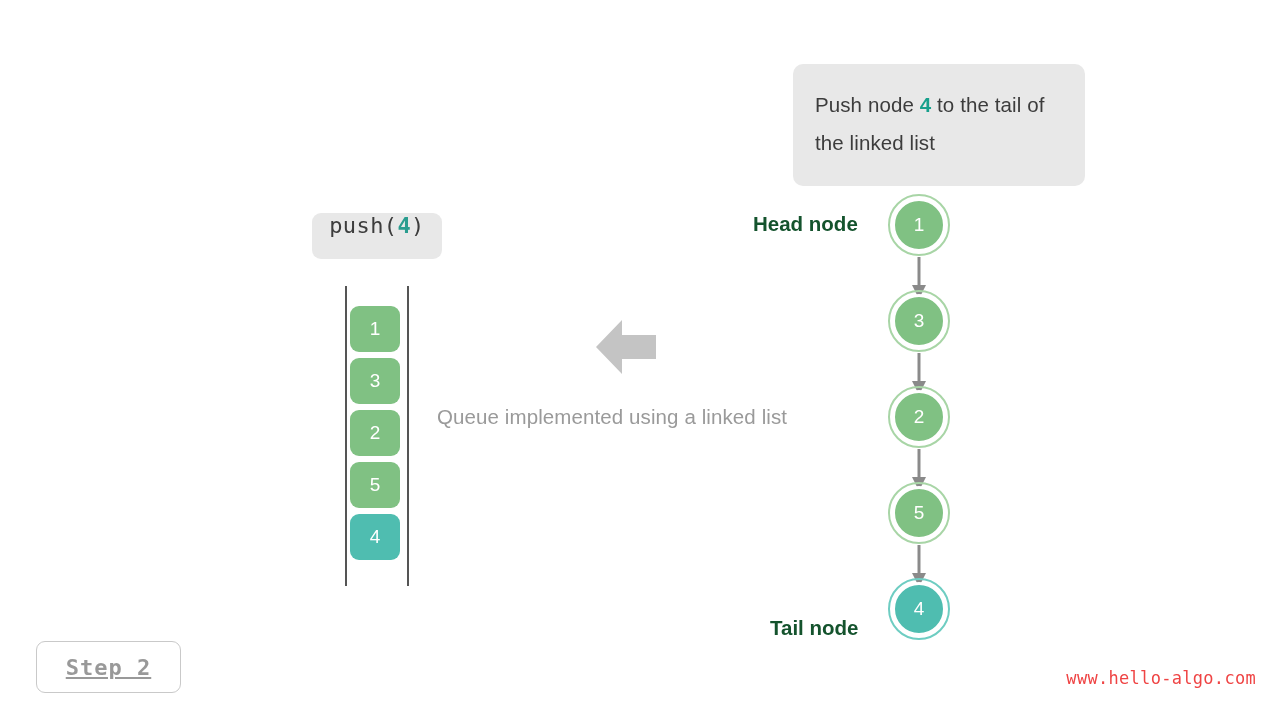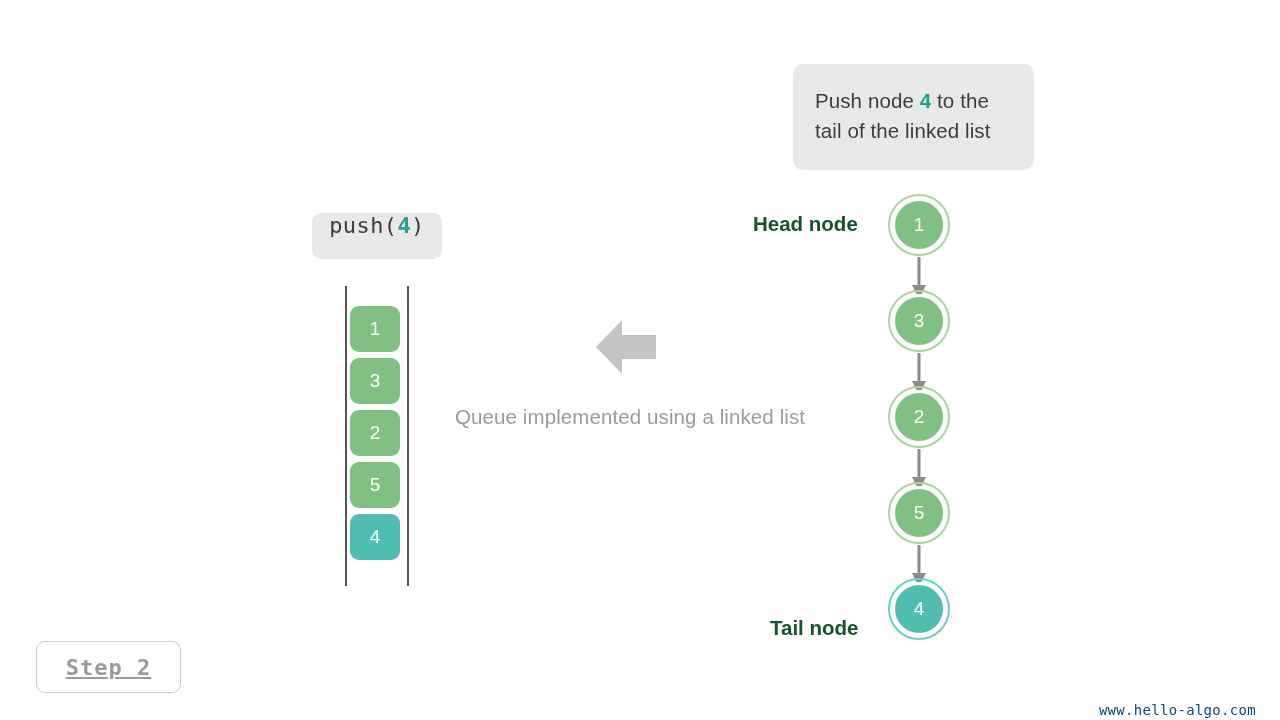--- a/index.html
+++ b/index.html
@@ -16,27 +16,27 @@
     -webkit-font-smoothing: antialiased;
   }
 
   
   .abs { position: absolute; }
 
   
   #callout {
     left: 793px;
     top: 64px;
-    width: 241px;
+    width: 292px;
     box-sizing: border-box;
     padding: 22px 22px 24px 22px;
     background: #e8e8e8;
     border-radius: 10px;
     font-size: 20.5px;
-    line-height: 30px;
+    line-height: 38px;
     color: #3c3c3c;
     letter-spacing: 0.1px;
   }
   #callout .hl {
     color: #17a08c;
     font-weight: bold;
   }
 
   
   #op-badge {
@@ -80,21 +80,21 @@
     color: #ffffff;
     font-size: 19px;
     font-family: "Liberation Sans", sans-serif;
   }
 
   
   #center-arrow { left: 596px; top: 318px; width: 60px; height: 58px; }
 
   
   #caption {
-    left: 455px;
+    left: 437px;
     top: 405px;
     font-size: 20.5px;
     color: #9a9a9a;
     white-space: nowrap;
     letter-spacing: 0.1px;
   }
 
   
   #linked-list { left: 820px; top: 180px; width: 200px; height: 470px; }
   .node {
@@ -148,24 +148,24 @@
     font-weight: bold;
     font-size: 22px;
     color: #999999;
     letter-spacing: 1px;
     text-decoration: underline;
   }
 
   
   #watermark {
     right: 24px;
-    top: 702px;
+    top: 668px;
     font-family: "DejaVu Sans Mono", "Liberation Mono", monospace;
-    font-size: 14px;
-    color: #0c4a6e;
+    font-size: 17px;
+    color: #ef4444;
     letter-spacing: 0.3px;
   }
 </style>
 </head>
 <body>
 
 <div class="abs" id="callout"><span>Push node </span><span class="hl">4</span><span> to the tail of the linked list</span></div>
 
 <div class="abs" id="op-badge">
     <span>push(</span>

